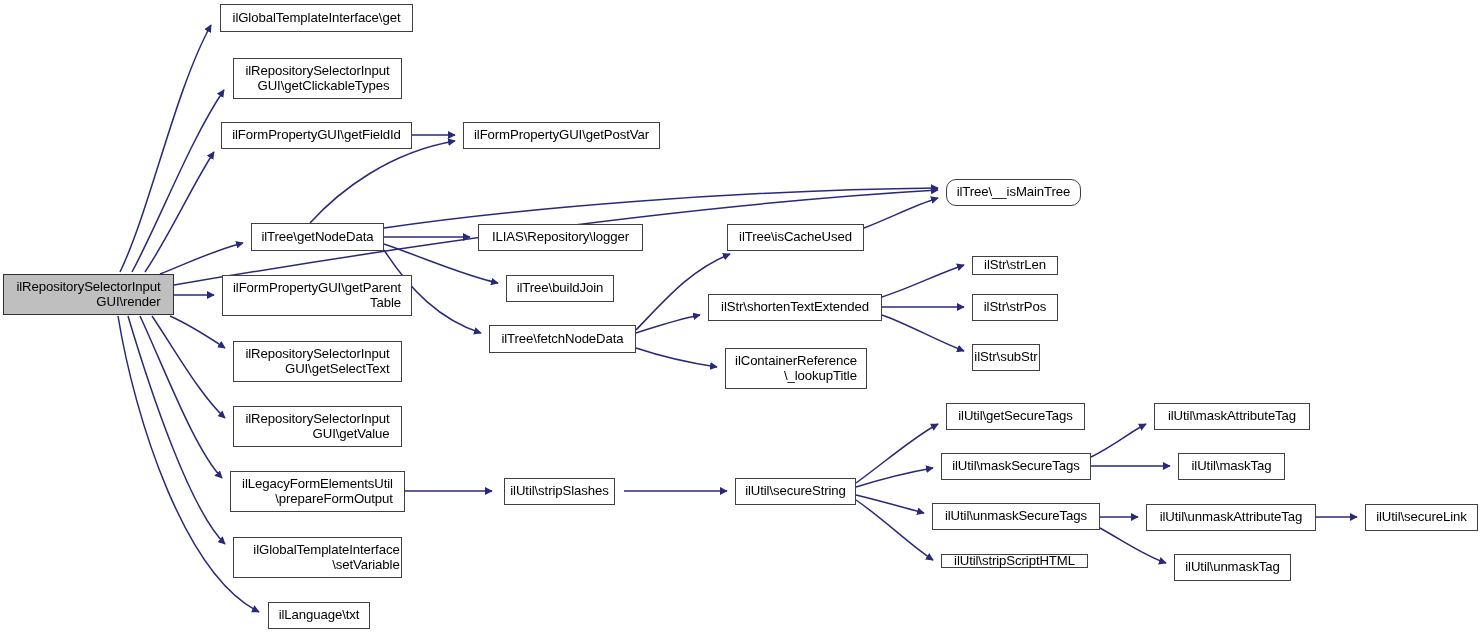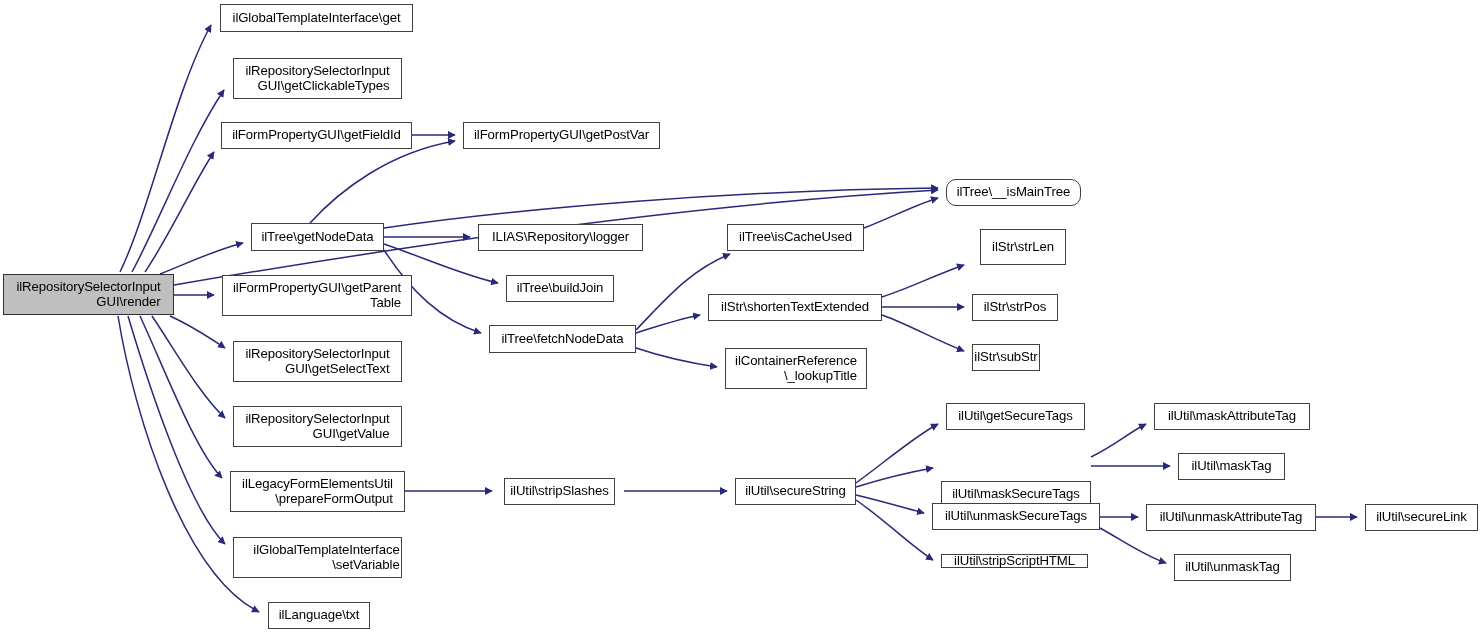--- a/index.html
+++ b/index.html
@@ -85,37 +85,37 @@
 GUI\render</div>
       <div class="node" style="left: 220px; top: 4px; width: 193px; height: 28px;">ilGlobalTemplateInterface\get</div>
       <div class="node" style="left: 233px; top: 58px; width: 169px; height: 41px;">ilRepositorySelectorInput
 GUI\getClickableTypes</div>
       <div class="node" style="left: 221px; top: 122px; width: 191px; height: 27px;">ilFormPropertyGUI\getFieldId</div>
       <div class="node" style="left: 463px; top: 122px; width: 197px; height: 27px;">ilFormPropertyGUI\getPostVar</div>
       <div class="node" style="left: 946px; top: 179px; width: 135px; height: 27px; border-radius: 10px;">ilTree\__isMainTree</div>
       <div class="node" style="left: 251px; top: 223px; width: 133px; height: 28px;">ilTree\getNodeData</div>
       <div class="node" style="left: 478px; top: 224px; width: 165px; height: 27px;">ILIAS\Repository\logger</div>
       <div class="node" style="left: 727px; top: 224px; width: 137px; height: 27px;">ilTree\isCacheUsed</div>
-      <div class="node" style="left: 972px; top: 229px; width: 86px; height: 36px; margin-left: 8px;">ilStr\strLen</div>
+      <div class="node" style="left: 972px; top: 256px; width: 86px; height: 19px;">ilStr\strLen</div>
       <div class="node" style="left: 222px; top: 275px; width: 190px; height: 41px;">ilFormPropertyGUI\getParent
 Table</div>
       <div class="node" style="left: 506px; top: 275px; width: 108px; height: 27px;">ilTree\buildJoin</div>
       <div class="node" style="left: 708px; top: 294px; width: 174px; height: 27px;">ilStr\shortenTextExtended</div>
       <div class="node" style="left: 972px; top: 294px; width: 86px; height: 27px;">ilStr\strPos</div>
       <div class="node" style="left: 489px; top: 325px; width: 147px; height: 28px;">ilTree\fetchNodeData</div>
       <div class="node" style="left: 233px; top: 341px; width: 169px; height: 41px;">ilRepositorySelectorInput
 GUI\getSelectText</div>
       <div class="node" style="left: 972px; top: 344px; width: 68px; height: 27px;">ilStr\subStr</div>
       <div class="node" style="left: 725px; top: 348px; width: 142px; height: 41px;">ilContainerReference
 \_lookupTitle</div>
       <div class="node" style="left: 946px; top: 403px; width: 139px; height: 27px;">ilUtil\getSecureTags</div>
       <div class="node" style="left: 233px; top: 406px; width: 169px; height: 41px;">ilRepositorySelectorInput
 GUI\getValue</div>
       <div class="node" style="left: 1154px; top: 403px; width: 156px; height: 27px;">ilUtil\maskAttributeTag</div>
-      <div class="node" style="left: 941px; top: 453px; width: 150px; height: 27px; margin-top: 28px;">ilUtil\maskSecureTags</div>
+      <div class="node" style="left: 941px; top: 453px; width: 150px; height: 27px;">ilUtil\maskSecureTags</div>
       <div class="node" style="left: 1178px; top: 453px; width: 107px; height: 27px;">ilUtil\maskTag</div>
       <div class="node" style="left: 230px; top: 471px; width: 175px; height: 41px;">ilLegacyFormElementsUtil
 \prepareFormOutput</div>
       <div class="node" style="left: 504px; top: 478px; width: 111px; height: 27px;">ilUtil\stripSlashes</div>
       <div class="node" style="left: 735px; top: 478px; width: 121px; height: 27px;">ilUtil\secureString</div>
       <div class="node" style="left: 932px; top: 503px; width: 168px; height: 27px;">ilUtil\unmaskSecureTags</div>
       <div class="node" style="left: 1146px; top: 504px; width: 170px; height: 27px;">ilUtil\unmaskAttributeTag</div>
       <div class="node" style="left: 1365px; top: 504px; width: 113px; height: 27px;">ilUtil\secureLink</div>
       <div class="node" style="left: 233px; top: 537px; width: 169px; height: 41px; padding-left: 21px;">ilGlobalTemplateInterface
 \setVariable</div>

